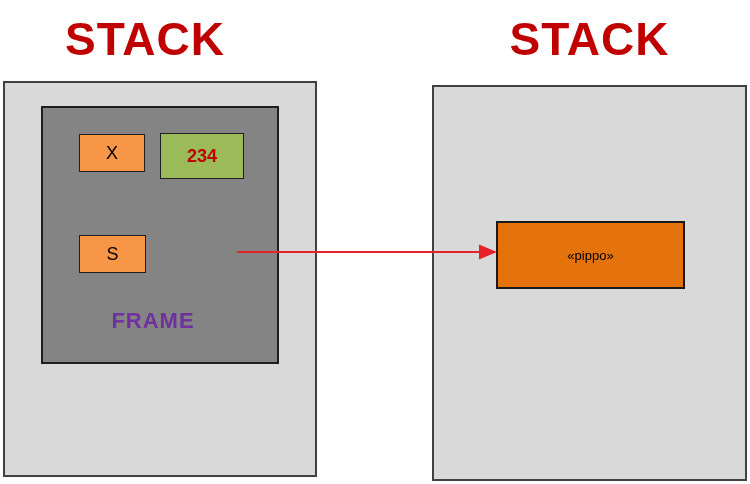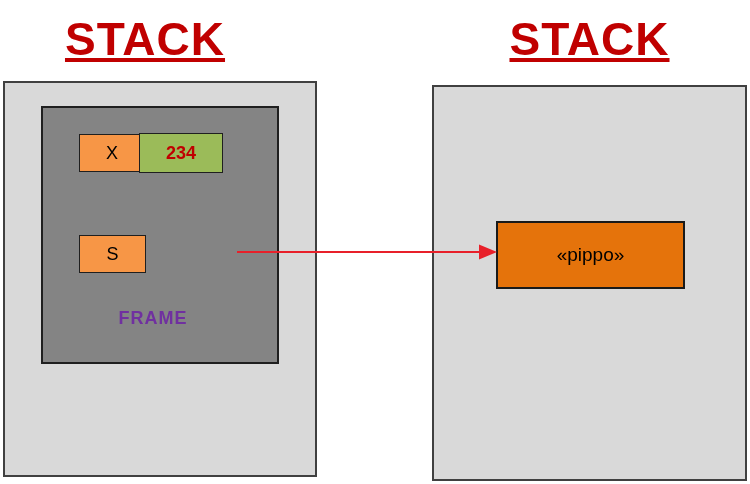--- a/index.html
+++ b/index.html
@@ -2,21 +2,21 @@
 <html><head>
 <meta charset="utf-8">
 <style>
   html,body{margin:0;padding:0;}
   body{
     width:750px;height:484px;position:relative;background:#ffffff;
     font-family:"Liberation Sans", sans-serif;overflow:hidden;
   }
   .title{
     position:absolute;top:12px;text-align:center;
-    font-size:46px;font-weight:bold;color:#c00000;letter-spacing:1px;text-decoration:underline;
+    font-size:46px;font-weight:bold;color:#c00000;letter-spacing:1px;
   }
   #stack-title{left:3px;width:284px;}
   #heap-title{left:432px;width:315px;}
   .region{
     position:absolute;background:#d9d9d9;border:2px solid #404040;
     box-sizing:border-box;
   }
   #stack-region{left:3px;top:81px;width:314px;height:396px;}
   #heap-region{left:432px;top:85px;width:315px;height:396px;}
   #frame-container{
@@ -24,32 +24,32 @@
     background:#848484;border:2px solid #1f1f1f;box-sizing:border-box;
   }
   .cell{
     position:absolute;box-sizing:border-box;border:1px solid #1f1f1f;
     display:flex;align-items:center;justify-content:center;
     font-size:18px;color:#000000;
   }
   .name-cell{background:#f79646;}
   .value-cell{background:#9bbb59;font-weight:bold;color:#c00000;}
   #x-name-box{left:36px;top:26px;width:66px;height:38px;}
-  #x-value-box{left:96px;top:25px;width:84px;height:40px;}
+  #x-value-box{left:117px;top:25px;width:84px;height:46px;}
   #s-name-box{left:36px;top:127px;width:67px;height:38px;}
   #s-value-box{left:112px;top:127px;width:82px;height:38px;}
   #frame-label{
     position:absolute;left:0;top:200px;width:220px;text-align:center;
-    font-size:18px;font-weight:bold;color:#7030a0;letter-spacing:1px;
+    font-size:22px;font-weight:bold;color:#7030a0;letter-spacing:1px;
   }
   #heap-object-box{
     position:absolute;left:62px;top:134px;width:189px;height:68px;
     background:#e5730b;border:2px solid #1a1a1a;box-sizing:border-box;
     display:flex;align-items:center;justify-content:center;
-    font-size:19px;color:#000000;
+    font-size:13px;color:#000000;
   }
   #arrow-overlay{
     position:absolute;left:0;top:0;width:750px;height:484px;
     pointer-events:none;
   }
 </style>
 </head>
 <body>
 
 <div class="title" id="stack-title">STACK</div>

